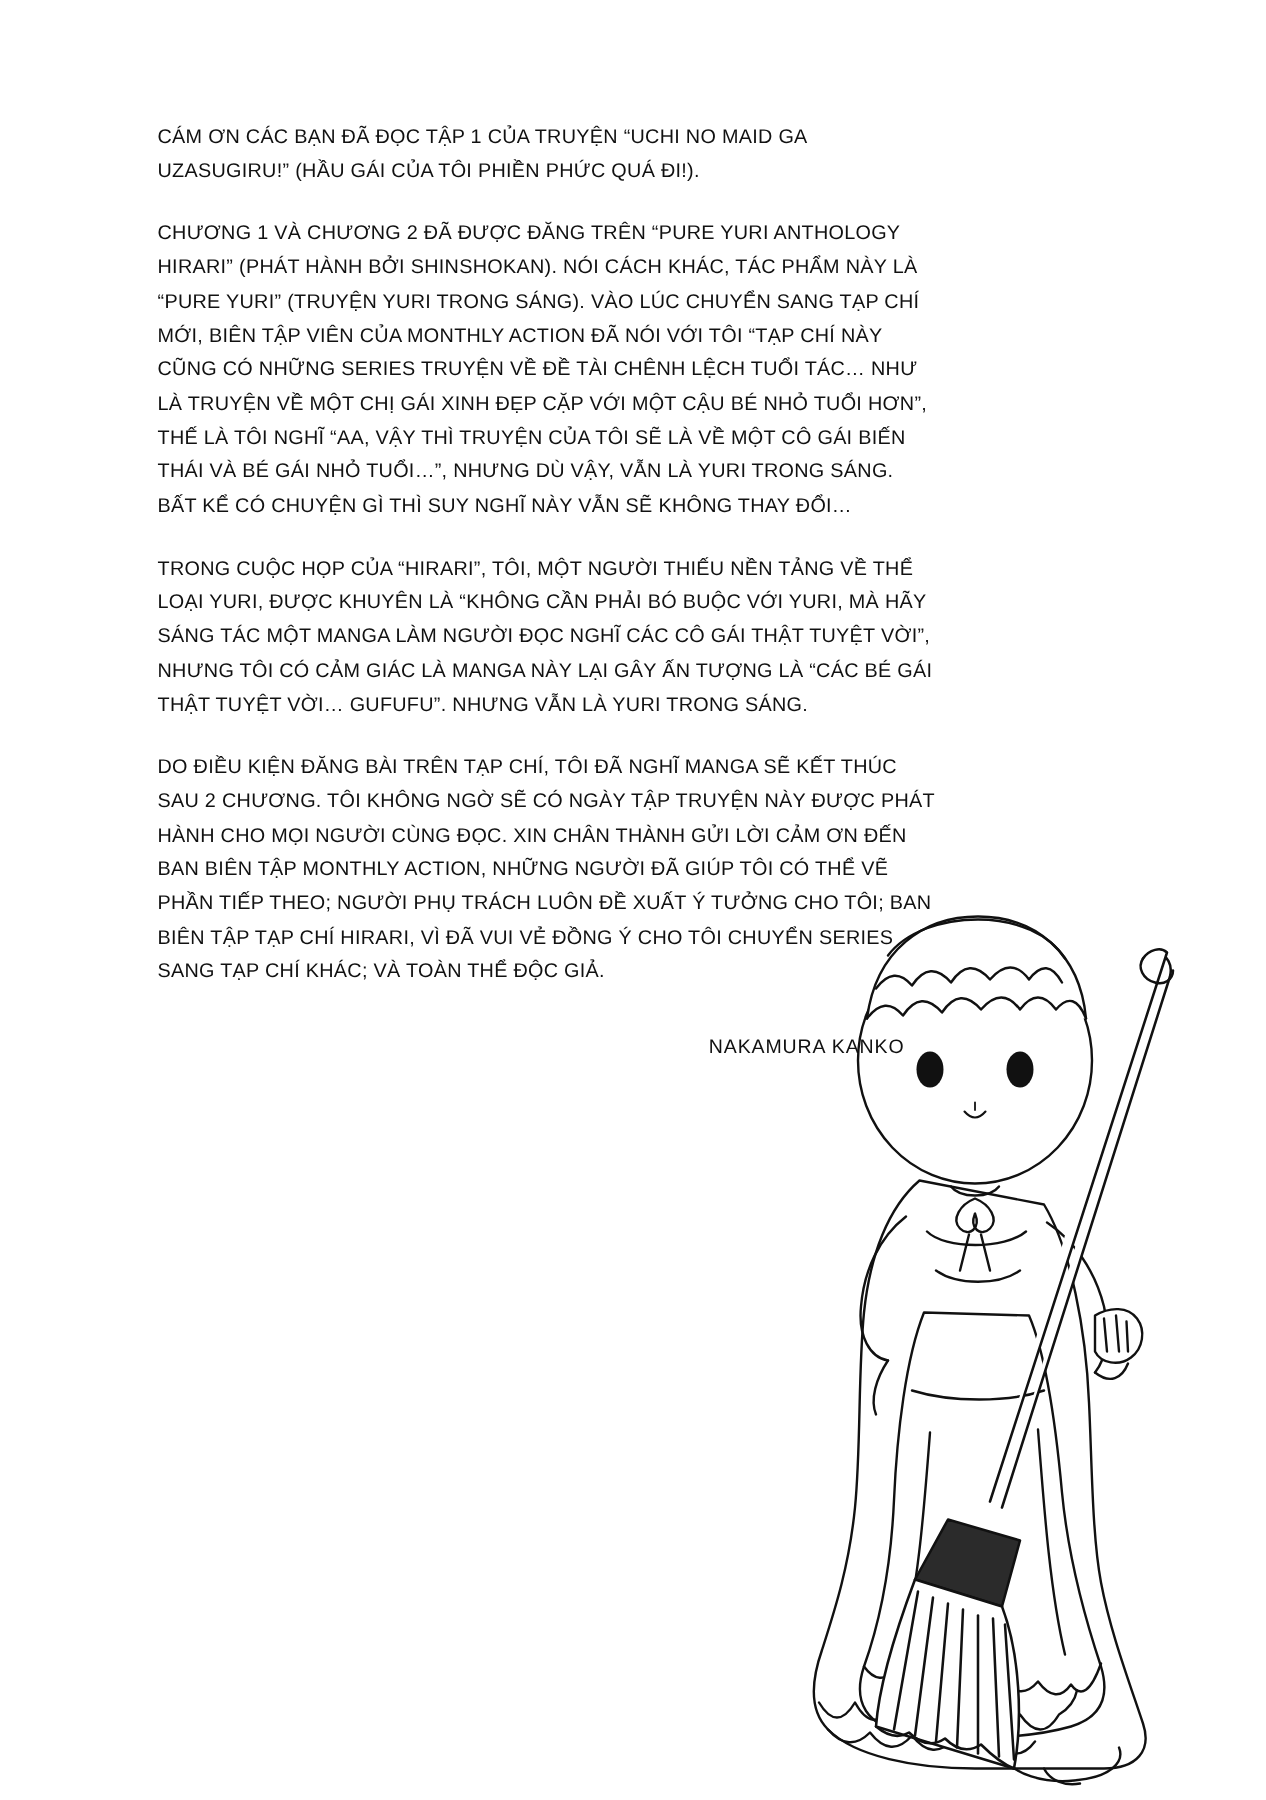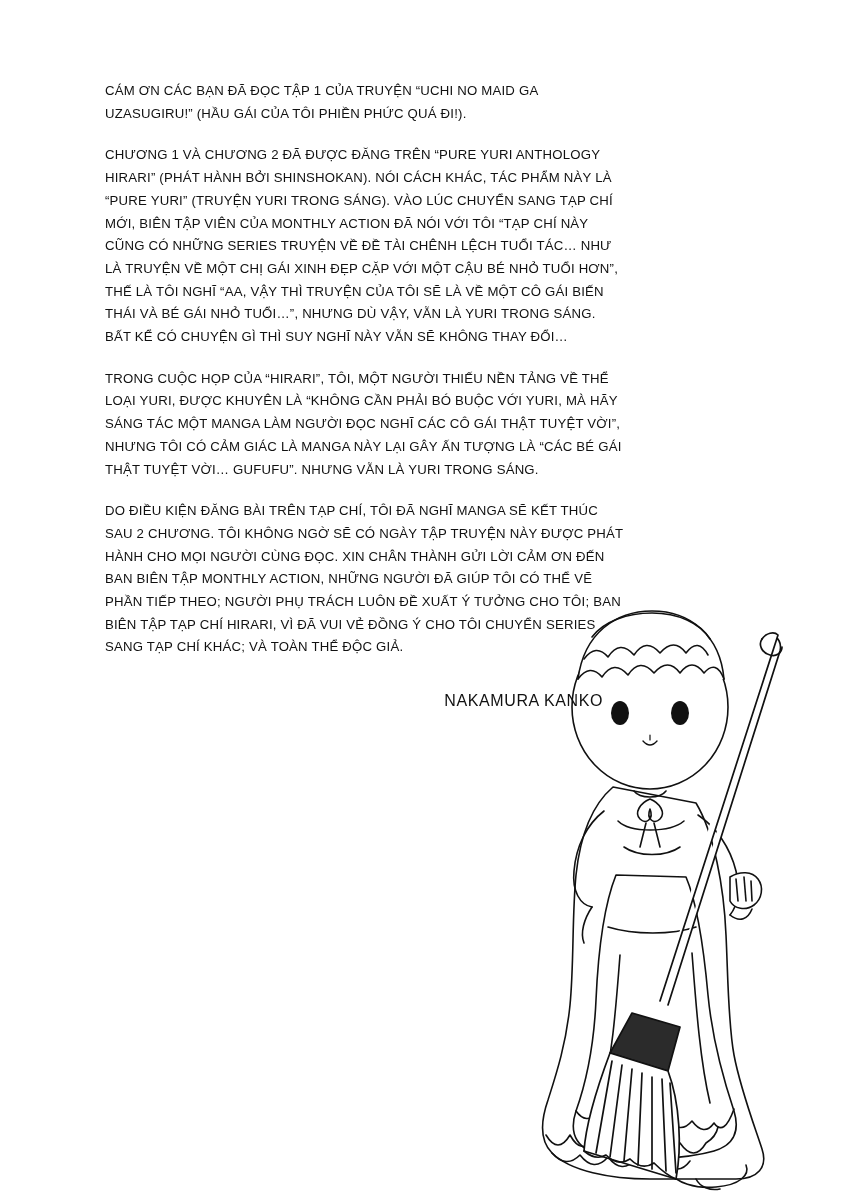--- a/index.html
+++ b/index.html
@@ -31,21 +31,21 @@
     letter-spacing: 0.2px;
     color: #111111;
     text-transform: uppercase;
     margin: 0 0 19px 0;
     font-weight: 400;
   }
   .para:last-of-type {
     margin-bottom: 0;
   }
   .signature {
-    font-size: 16px;
+    font-size: 13px;
     line-height: 1.7;
     letter-spacing: 0.6px;
     color: #111111;
     text-transform: uppercase;
     text-align: right;
     margin-top: 28px;
     padding-right: 22px;
   }
 
   

